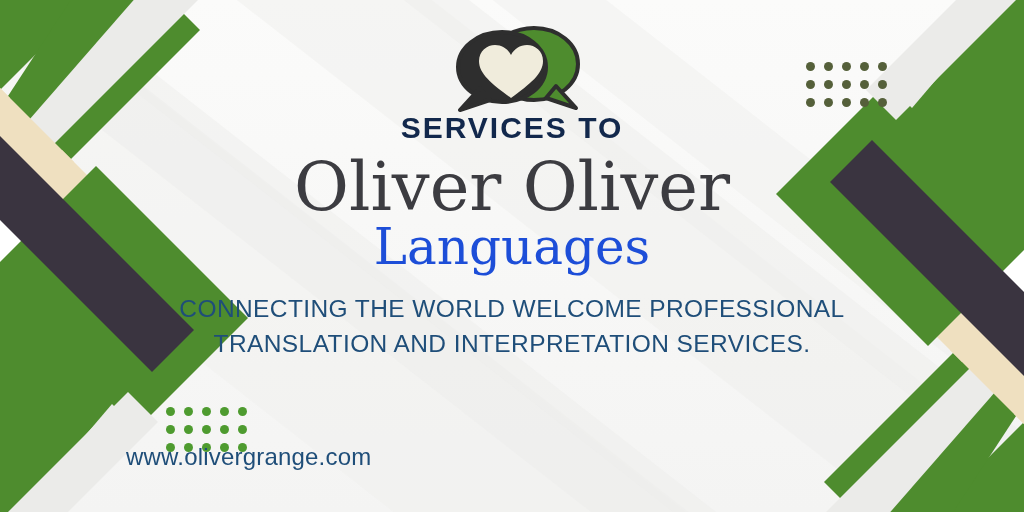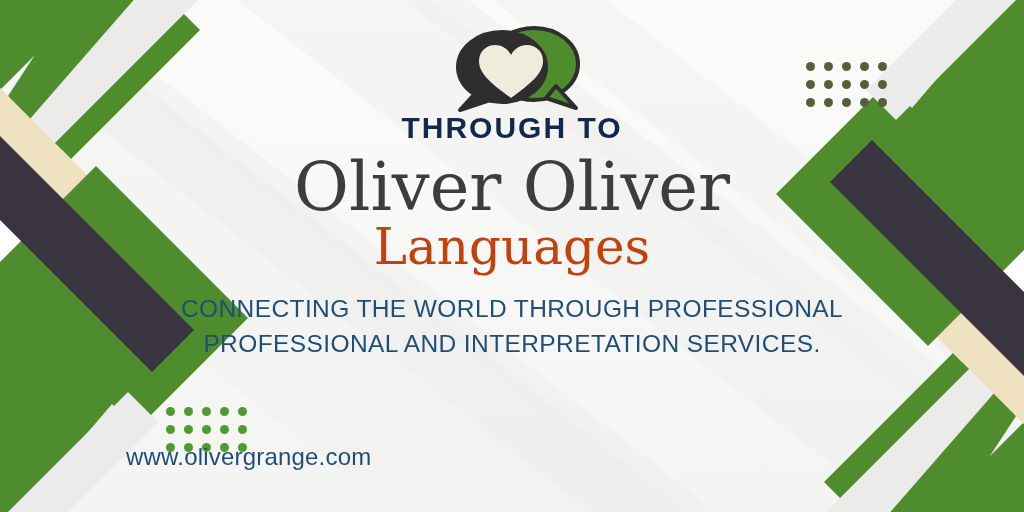--- a/index.html
+++ b/index.html
@@ -97,21 +97,21 @@
     font-size: 67px;
     color: #3c3c41;
     line-height: 1.04;
     margin: 10px 0 0 0;
     letter-spacing: 0px;
   }
   #brand-sub {
     font-family: "DejaVu Serif", "Liberation Serif", serif;
     font-weight: normal;
     font-size: 50px;
-    color: #c2410c;
+    color: #1d4ed8;
     line-height: 1.05;
     margin: -2px 0 8px 0;
   }
   #tagline {
     font-family: "Liberation Sans", sans-serif;
     font-size: 24.5px;
     letter-spacing: 0.4px;
     color: #1f4e79;
     line-height: 1.42;
     margin: 19px 0 0 0;
@@ -238,21 +238,21 @@
                C 40 62, 27 52, 27 39
                C 27 29, 35 23, 43 23
                C 50 23, 56 27, 59 33
                C 62 27, 68 23, 75 23
                C 83 23, 91 29, 91 39
                C 91 52, 78 62, 59 76 Z" fill="#f0ecdc"></path>
     </svg>
   </div>
 
   <div class="text-wrap">
-    <p id="welcome-label">THROUGH TO</p>
+    <p id="welcome-label">SERVICES TO</p>
     <p id="brand-name">Oliver Oliver</p>
     <p id="brand-sub">Languages</p>
-    <p id="tagline">CONNECTING THE WORLD THROUGH PROFESSIONAL PROFESSIONAL AND INTERPRETATION SERVICES.</p>
+    <p id="tagline">CONNECTING THE WORLD WELCOME PROFESSIONAL TRANSLATION AND INTERPRETATION SERVICES.</p>
   </div>
 
   <div id="website">www.olivergrange.com</div>
 
 </div>
 
 </body></html>

